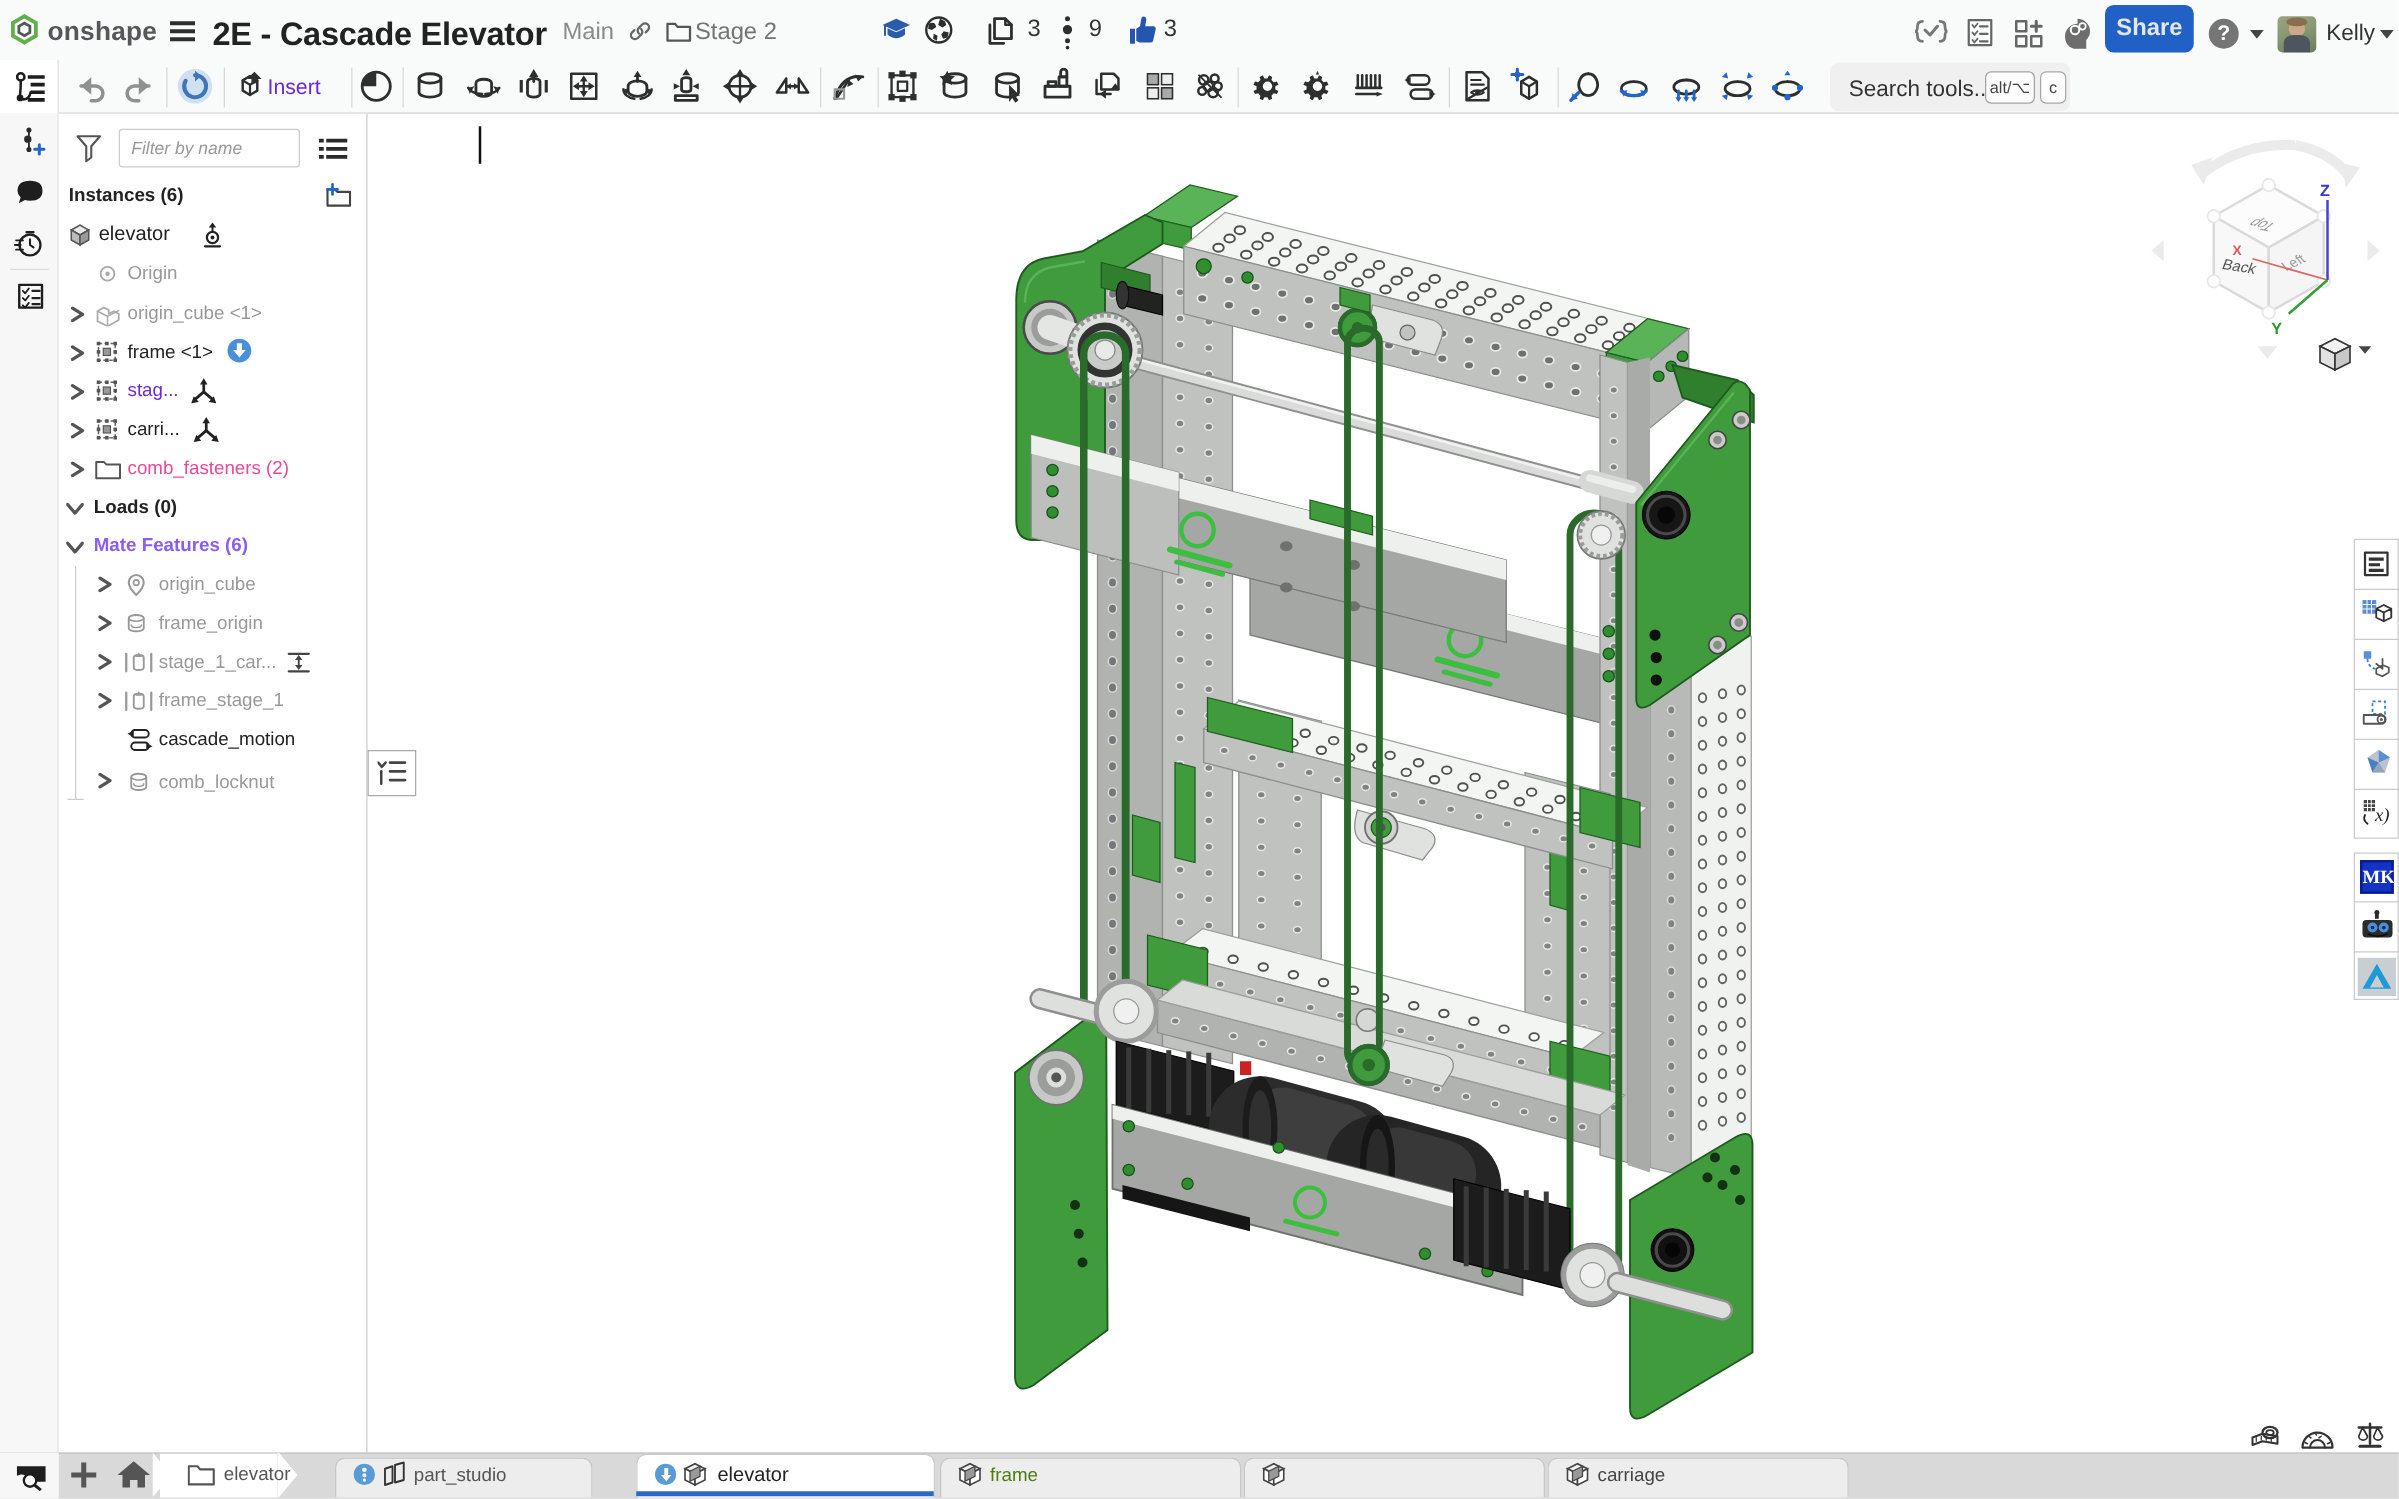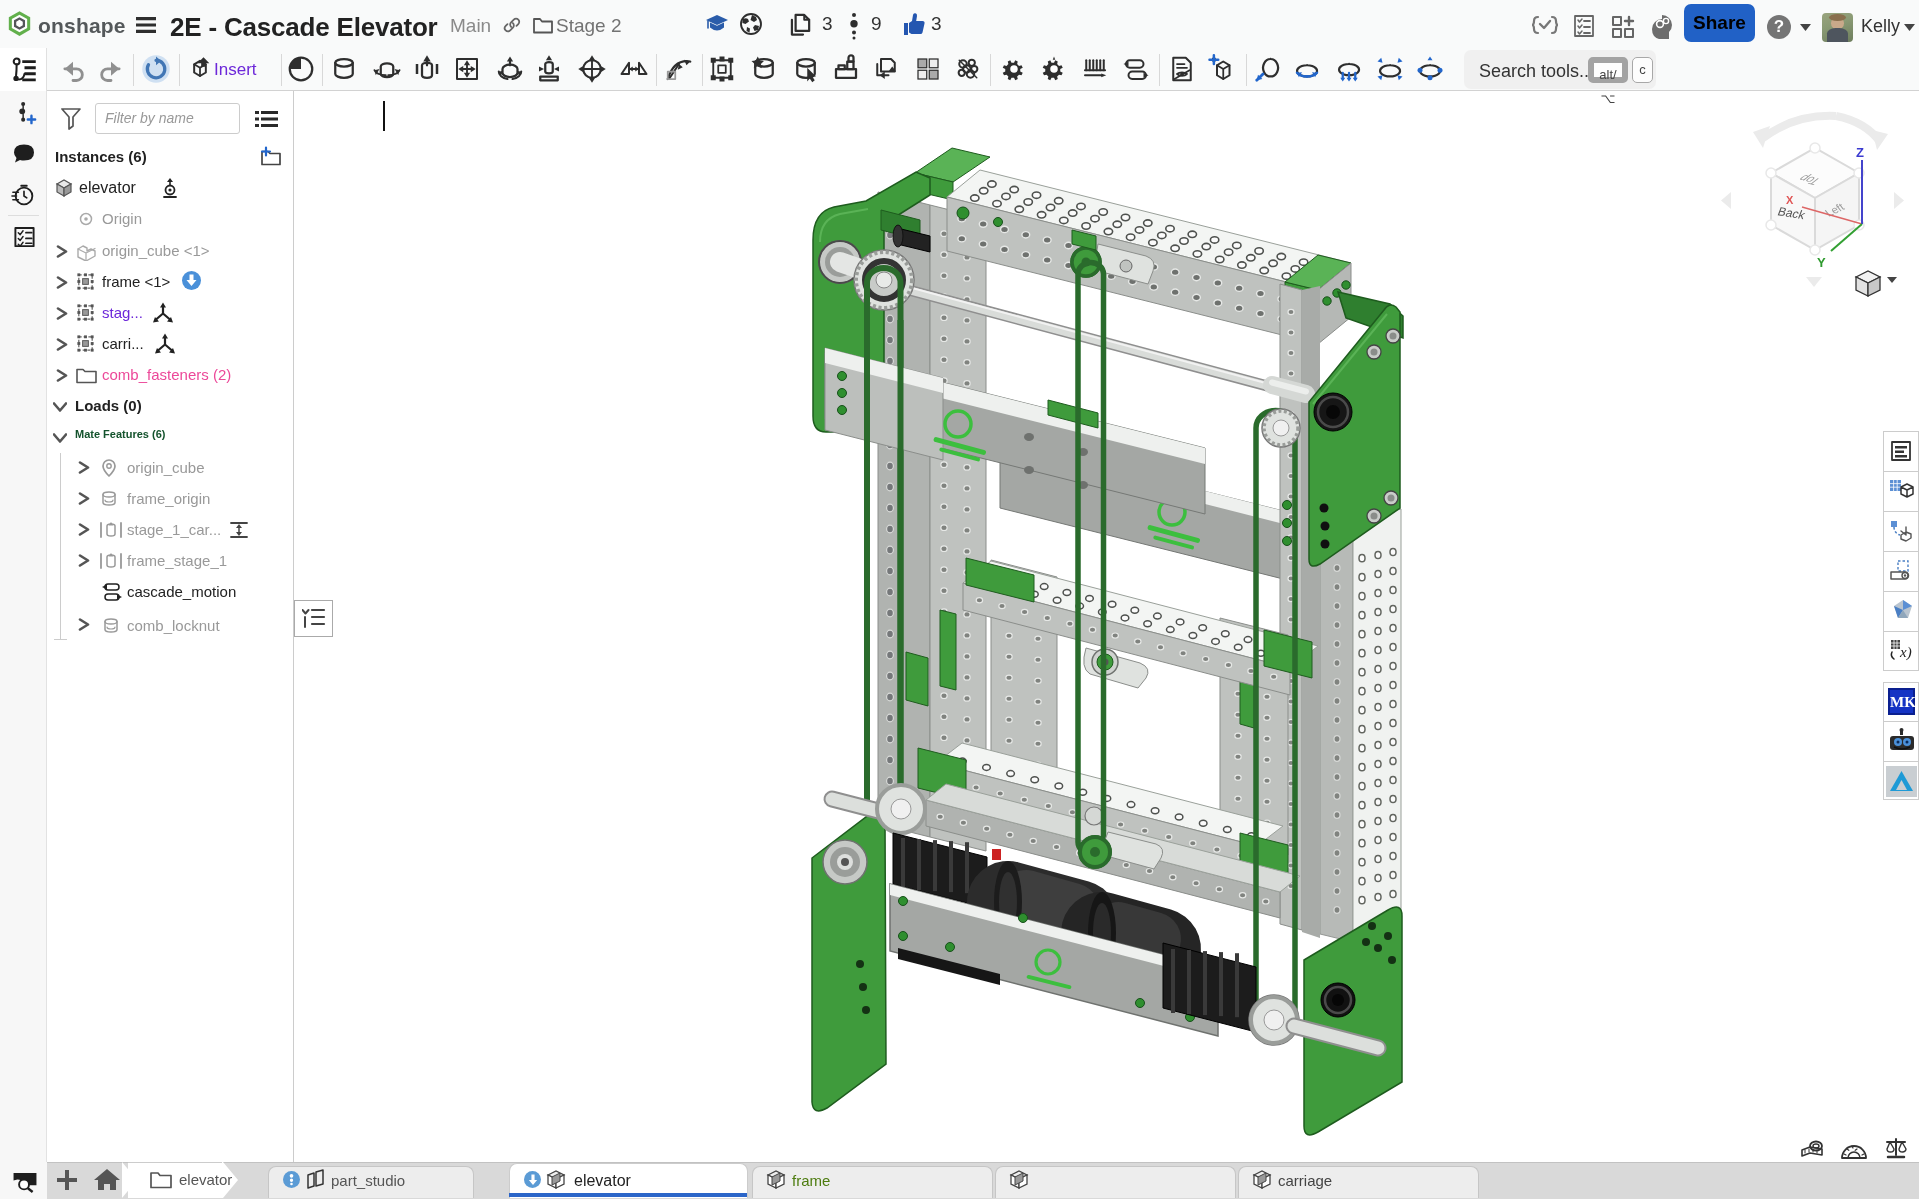--- a/index.html
+++ b/index.html
@@ -62,21 +62,21 @@
     </svg>
     <svg style="position:absolute;left:1611px;top:15px" width="26" height="24" viewBox="0 0 26 24">
       <path d="M2,2 h8 v8 h-8 Z M2,14 h8 v8 h-8 Z M14,14 h8 v8 h-8 Z" fill="none" stroke="#666" stroke-width="2" stroke-linecap="round" stroke-linejoin="round"></path>
       <path d="M18,2 v8 M14,6 h8" fill="none" stroke="#666" stroke-width="2.4" stroke-linecap="round" stroke-linejoin="round"></path>
     </svg>
     <svg style="position:absolute;left:1649px;top:13px" width="26" height="28" viewBox="0 0 26 28">
       <path d="M13,2 a10,10 0 0 1 10,10 q0,4 -3,7 l0,7 h-10 q-7,-2 -7,-10 a10,10 0 0 1 10,-10 Z" fill="#6d6d6d"></path>
       <circle cx="11" cy="11" r="3.4" fill="none" stroke="#fff" stroke-width="1.6"></circle>
       <circle cx="17" cy="8" r="2.6" fill="none" stroke="#fff" stroke-width="1.4"></circle>
     </svg>
-    <div class="abs" style="left:1684px;top:4px;width:71px;height:38px;background:#2161c6;border-radius:7px;color:#000000;font-size:19px;font-weight:700;text-align:center;line-height:38px">Share</div>
+    <div class="abs" style="left:1684px;top:4px;width:71px;height:38px;background:#2161c6;border-radius:7px;color:#e5e5e5;font-size:19px;font-weight:700;text-align:center;line-height:38px">Share</div>
     <div class="abs" style="left:1767px;top:15px;width:24px;height:24px;background:#757575;border-radius:50%;color:#fff;font-size:17px;font-weight:700;text-align:center;line-height:24px">?</div>
     <svg style="position:absolute;left:1799px;top:23px" width="13" height="9" viewBox="0 0 13 9">
       <path d="M1,1 h11 l-5.5,7 Z" fill="#444"></path>
     </svg>
     <div class="abs" style="left:1822px;top:13px;width:31px;height:29px;border-radius:4px;overflow:hidden;background:linear-gradient(160deg,#9aa47e 0%,#8a9a74 40%,#6d7d5d 100%)">
 <div class="abs" style="left:9px;top:4px;width:13px;height:12px;border-radius:50% 50% 45% 45%;background:#c9a98a"></div>
 <div class="abs" style="left:7px;top:1px;width:17px;height:7px;border-radius:50%;background:#8a6f4d"></div>
 <div class="abs" style="left:5px;top:15px;width:21px;height:14px;border-radius:40% 40% 0 0;background:#4e555e"></div>
     </div>
     <div class="abs" style="left:1861px;top:16px;font-size:18px;color:#333">Kelly</div>
@@ -304,21 +304,21 @@
     </svg>
     <svg style="position:absolute;left:1415px;top:54px" width="30" height="30" viewBox="0 0 24 24">
       <path d="M12,9 a8,4.5 0 1 0 0.1,0" fill="none" stroke="#2e2e2e" stroke-width="1.8" stroke-linecap="round" stroke-linejoin="round"></path>
       <circle cx="4" cy="13" r="2" fill="#2266cc"></circle>
       <circle cx="20" cy="13" r="2" fill="#2266cc"></circle>
       <circle cx="12" cy="19" r="2" fill="#2266cc"></circle>
       <path d="M12,2 l2,3 -4,0 Z" fill="#2266cc"></path>
     </svg>
     <div class="abs" style="left:1464px;top:50px;width:192px;height:39px;background:#f0f0f0;border-radius:7px"></div>
     <div class="abs" style="left:1479px;top:61px;font-size:18px;color:#333">Search tools...</div>
-    <div class="abs" style="left:1588px;top:57px;width:40px;height:26px;background:#fdfdfd;border:6px solid #a3a3a3;border-radius:5px;font-size:13px;color:#444;text-align:center;line-height:24px">alt/⌥</div>
+    <div class="abs" style="left:1588px;top:57px;width:40px;height:26px;background:#fdfdfd;border:1px solid #a3a3a3;border-radius:5px;font-size:13px;color:#444;text-align:center;line-height:24px">alt/⌥</div>
     <div class="abs" style="left:1632px;top:57px;width:21px;height:26px;background:#fdfdfd;border:1px solid #a8a8a8;border-radius:5px;font-size:13px;color:#444;text-align:center;line-height:24px">c</div>
     <div class="abs" style="left:0;top:91px;width:47px;height:1071px;background:#f7f7f7;border-right:1px solid #e2e2e2"></div>
     <svg style="position:absolute;left:13px;top:98px" width="24" height="30" viewBox="0 0 26 28">
       <path d="M11,2 a2.2,2.2 0 1 1 0,4.4 a2.2,2.2 0 1 1 0,-4.4 Z M10,9 a3.2,3.2 0 1 1 0,6.4 a3.2,3.2 0 1 1 0,-6.4 Z M11,19 a2.2,2.2 0 1 1 0,4.4 a2.2,2.2 0 1 1 0,-4.4 Z" fill="#2a2a2a"></path>
       <path d="M11,6 l0,3 M11,15.5 l0,3.5" fill="none" stroke="#2a2a2a" stroke-width="1.6" stroke-linecap="round" stroke-linejoin="round"></path>
       <path d="M16,21 h8 M20,17 v8" fill="none" stroke="#2266cc" stroke-width="2.6" stroke-linecap="round" stroke-linejoin="round"></path>
     </svg>
     <svg style="position:absolute;left:12px;top:142px" width="25" height="23" viewBox="0 0 25 22">
       <path d="M12,2 q10,0 10,8 q0,8 -10,8 q-2,0 -4,-0.6 L3,20 l1.5,-4.5 Q2,13 2,10 q0,-8 10,-8 Z" fill="#1e1e1e"></path>
     </svg>
@@ -440,21 +440,21 @@
       <path d="M1,3 h6 l2,2 h11 v11 h-19 Z" fill="none" stroke="#555" stroke-width="1.6" stroke-linecap="round" stroke-linejoin="round"></path>
     </svg>
     <div class="abs" style="left:102px;top:366px;font-size:15px;color:#ec4899;font-weight:400;white-space:nowrap">comb_fasteners (2)</div>
     <svg style="position:absolute;left:53px;top:401px" width="14" height="12" viewBox="0 0 14 11">
       <path d="M1,2 l6,7 6,-7" fill="none" stroke="#555" stroke-width="2.6" stroke-linecap="round" stroke-linejoin="round"></path>
     </svg>
     <div class="abs" style="left:75px;top:397px;font-size:15px;color:#222;font-weight:600;white-space:nowrap">Loads (0)</div>
     <svg style="position:absolute;left:53px;top:432px" width="14" height="12" viewBox="0 0 14 11">
       <path d="M1,2 l6,7 6,-7" fill="none" stroke="#555" stroke-width="2.6" stroke-linecap="round" stroke-linejoin="round"></path>
     </svg>
-    <div class="abs" style="left:75px;top:428px;font-size:11px;color:#14532d;font-weight:600;white-space:nowrap">Mate Features (6)</div>
+    <div class="abs" style="left:75px;top:428px;font-size:15px;color:#8b5cf6;font-weight:600;white-space:nowrap">Mate Features (6)</div>
     <div class="abs" style="left:60px;top:453px;width:1px;height:186px;background:#ccc"></div>
     <div class="abs" style="left:54px;top:639px;width:13px;height:1px;background:#ccc"></div>
     <svg style="position:absolute;left:78px;top:461px" width="12" height="13" viewBox="0 0 12 12">
       <path d="M2,1 l8,5 -8,5" fill="none" stroke="#555" stroke-width="2.6" stroke-linecap="round" stroke-linejoin="round"></path>
     </svg>
     <svg style="position:absolute;left:100px;top:458px" width="18" height="20" viewBox="0 0 18 20">
       <path d="M9,2 a6,6 0 0 1 6,6 q0,4 -6,10 q-6,-6 -6,-10 a6,6 0 0 1 6,-6 Z" fill="none" stroke="#999" stroke-width="1.7" stroke-linecap="round" stroke-linejoin="round"></path>
       <circle cx="9" cy="8" r="2.2" fill="none" stroke="#999" stroke-width="1.4"></circle>
     </svg>
     <div class="abs" style="left:127px;top:459px;font-size:15px;color:#999;font-weight:400;white-space:nowrap">origin_cube</div>

